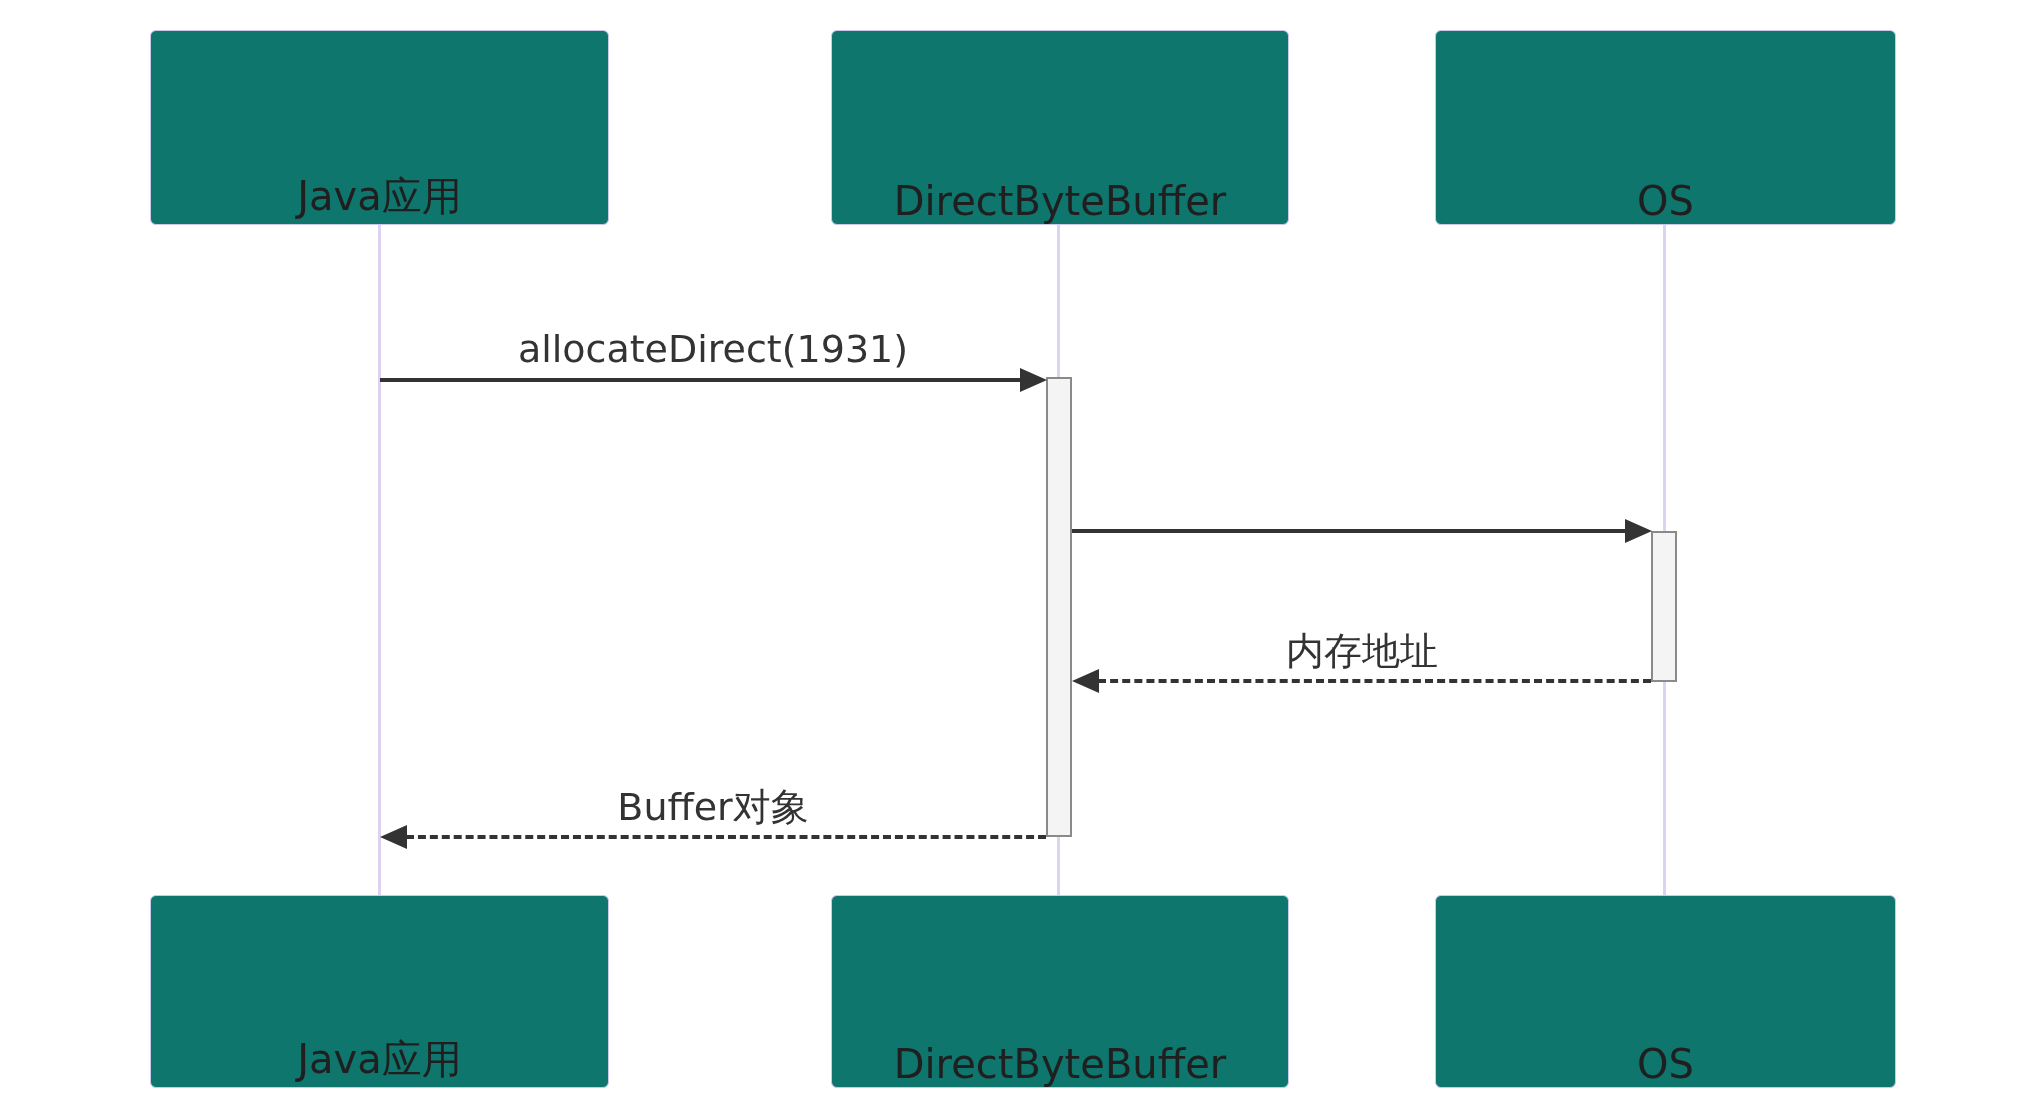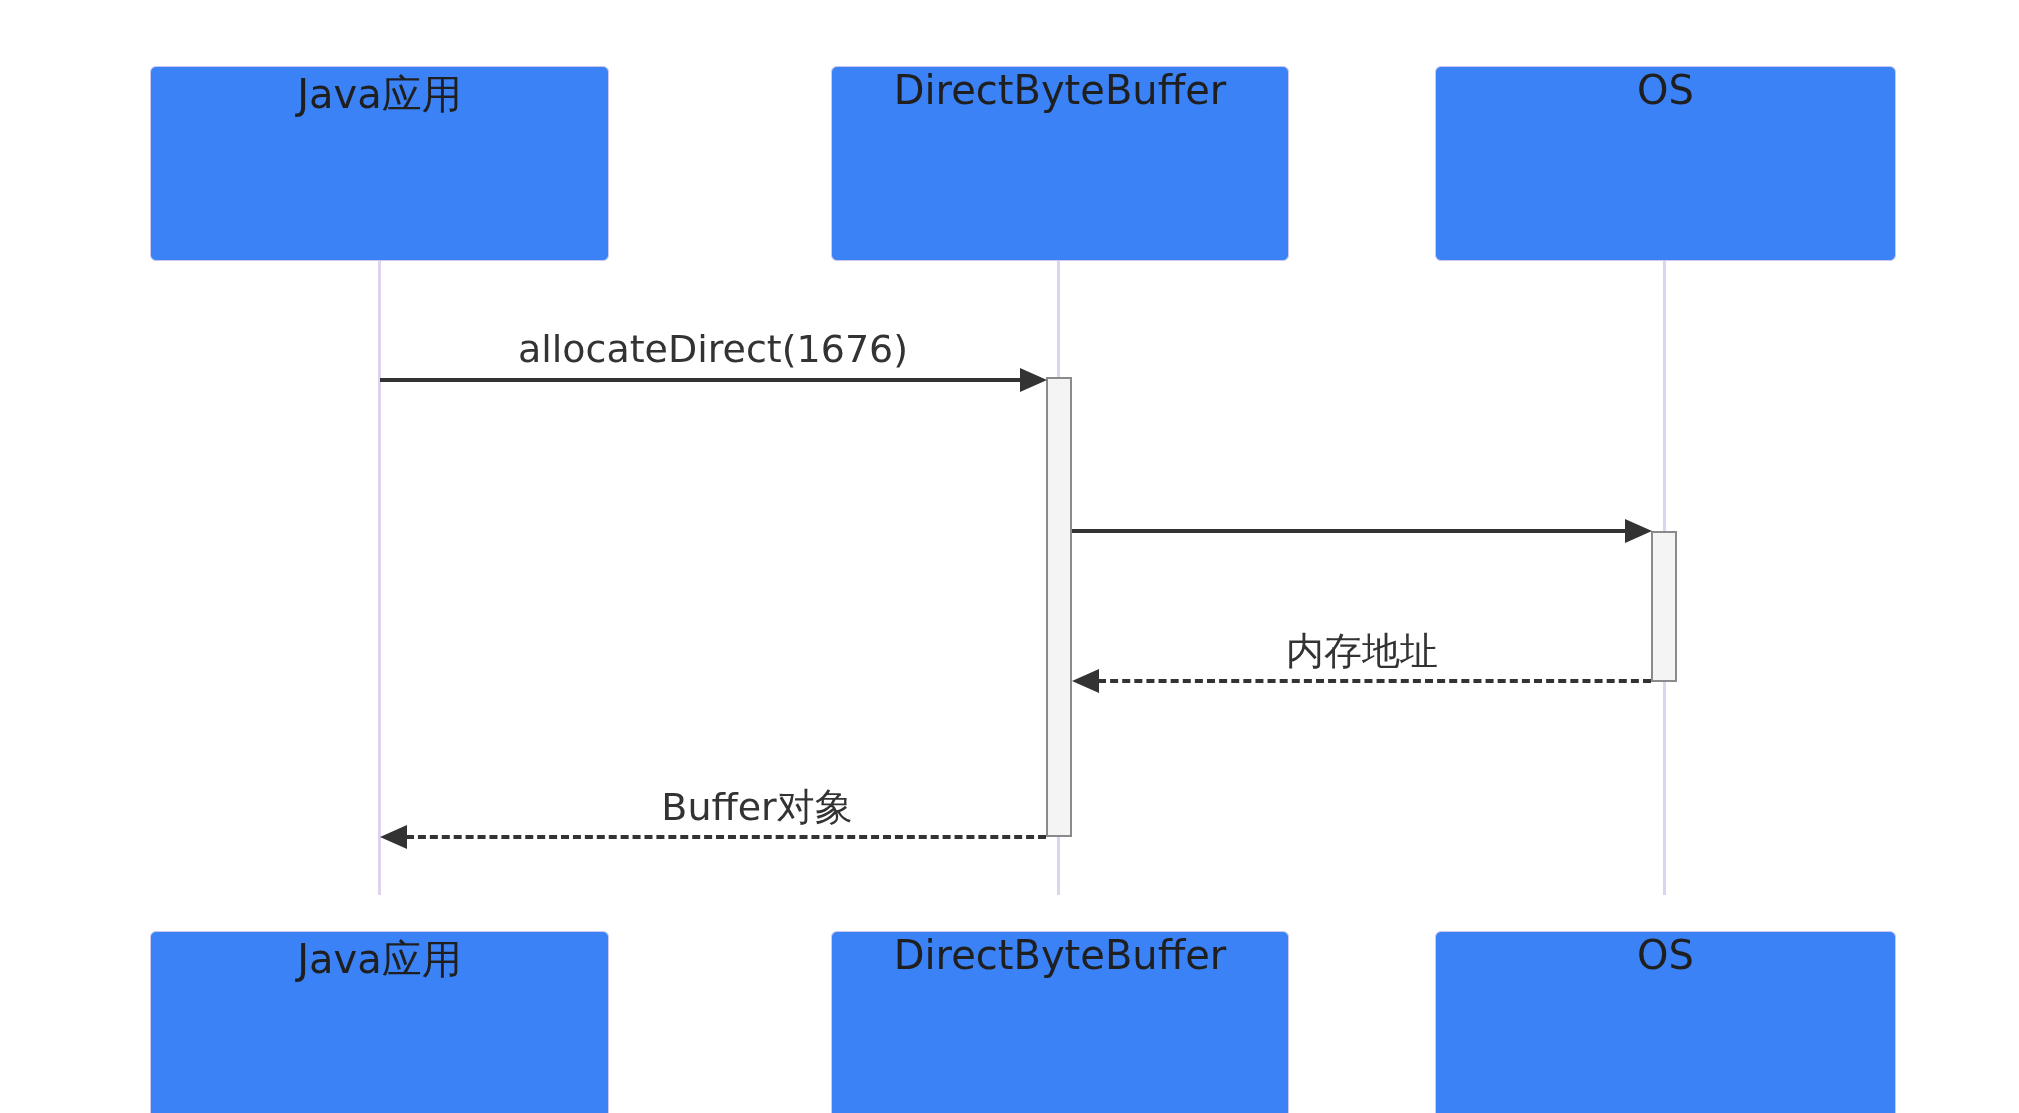--- a/index.html
+++ b/index.html
@@ -8,30 +8,29 @@
     width: 2019px;
     height: 1113px;
     background: #ffffff;
     font-family: "DejaVu Sans", "Liberation Sans", sans-serif;
     overflow: hidden;
   }
 
   
   .actor {
     position: absolute;
-    background: #3b82f6;
+    background: #0f766e;
     border: 1px solid #c9c9f0;
     border-radius: 6px;
     display: flex;
-    align-items: flex-start;
+    align-items: flex-end;
     justify-content: center;
     font-size: 40px;
     color: #1f1f1f;
     box-sizing: border-box;
-    margin-top: 36px;
   }
   .actor-java-top    { left: 150px;  top: 30px;  width: 459px; height: 195px; }
   .actor-dbb-top     { left: 831px;  top: 30px;  width: 458px; height: 195px; }
   .actor-os-top      { left: 1435px; top: 30px;  width: 461px; height: 195px; }
   .actor-java-bottom { left: 150px;  top: 895px; width: 459px; height: 193px; }
   .actor-dbb-bottom  { left: 831px;  top: 895px; width: 458px; height: 193px; }
   .actor-os-bottom   { left: 1435px; top: 895px; width: 461px; height: 193px; }
 
   
   .lifeline {
@@ -83,21 +82,21 @@
   .msg-label {
     position: absolute;
     transform: translateX(-50%);
     font-size: 38px;
     color: #333333;
     white-space: nowrap;
   }
   .m1-label { left: 713px;  top: 327px; }
   .m2-label { left: 1362px; top: 477px; }
   .m3-label { left: 1362px; top: 626px; }
-  .m4-label { left: 713px;  top: 782px; margin-left: 44px; }
+  .m4-label { left: 713px;  top: 782px; }
 </style>
 </head>
 <body>
 
 <div class="canvas">
 
   <div class="lifeline lifeline-java"></div>
   <div class="lifeline lifeline-dbb"></div>
   <div class="lifeline lifeline-os"></div>
 
@@ -117,21 +116,21 @@
   <div class="actor actor-dbb-bottom">
     <span>DirectByteBuffer</span>
   </div>
   <div class="actor actor-os-bottom">
     <span>OS</span>
   </div>
 
   <div class="activation activation-dbb"></div>
   <div class="activation activation-os"></div>
 
-  <div class="msg-label m1-label">allocateDirect(1676)</div>
+  <div class="msg-label m1-label">allocateDirect(1931)</div>
   <div class="line line-solid m1-line"></div>
   <div class="arrow arrow-right m1-arrow"></div>
 
   <div class="line line-solid m2-line"></div>
   <div class="arrow arrow-right m2-arrow"></div>
 
   <div class="msg-label m3-label">内存地址</div>
   <div class="line line-dashed m3-line"></div>
   <div class="arrow arrow-left m3-arrow"></div>
 

